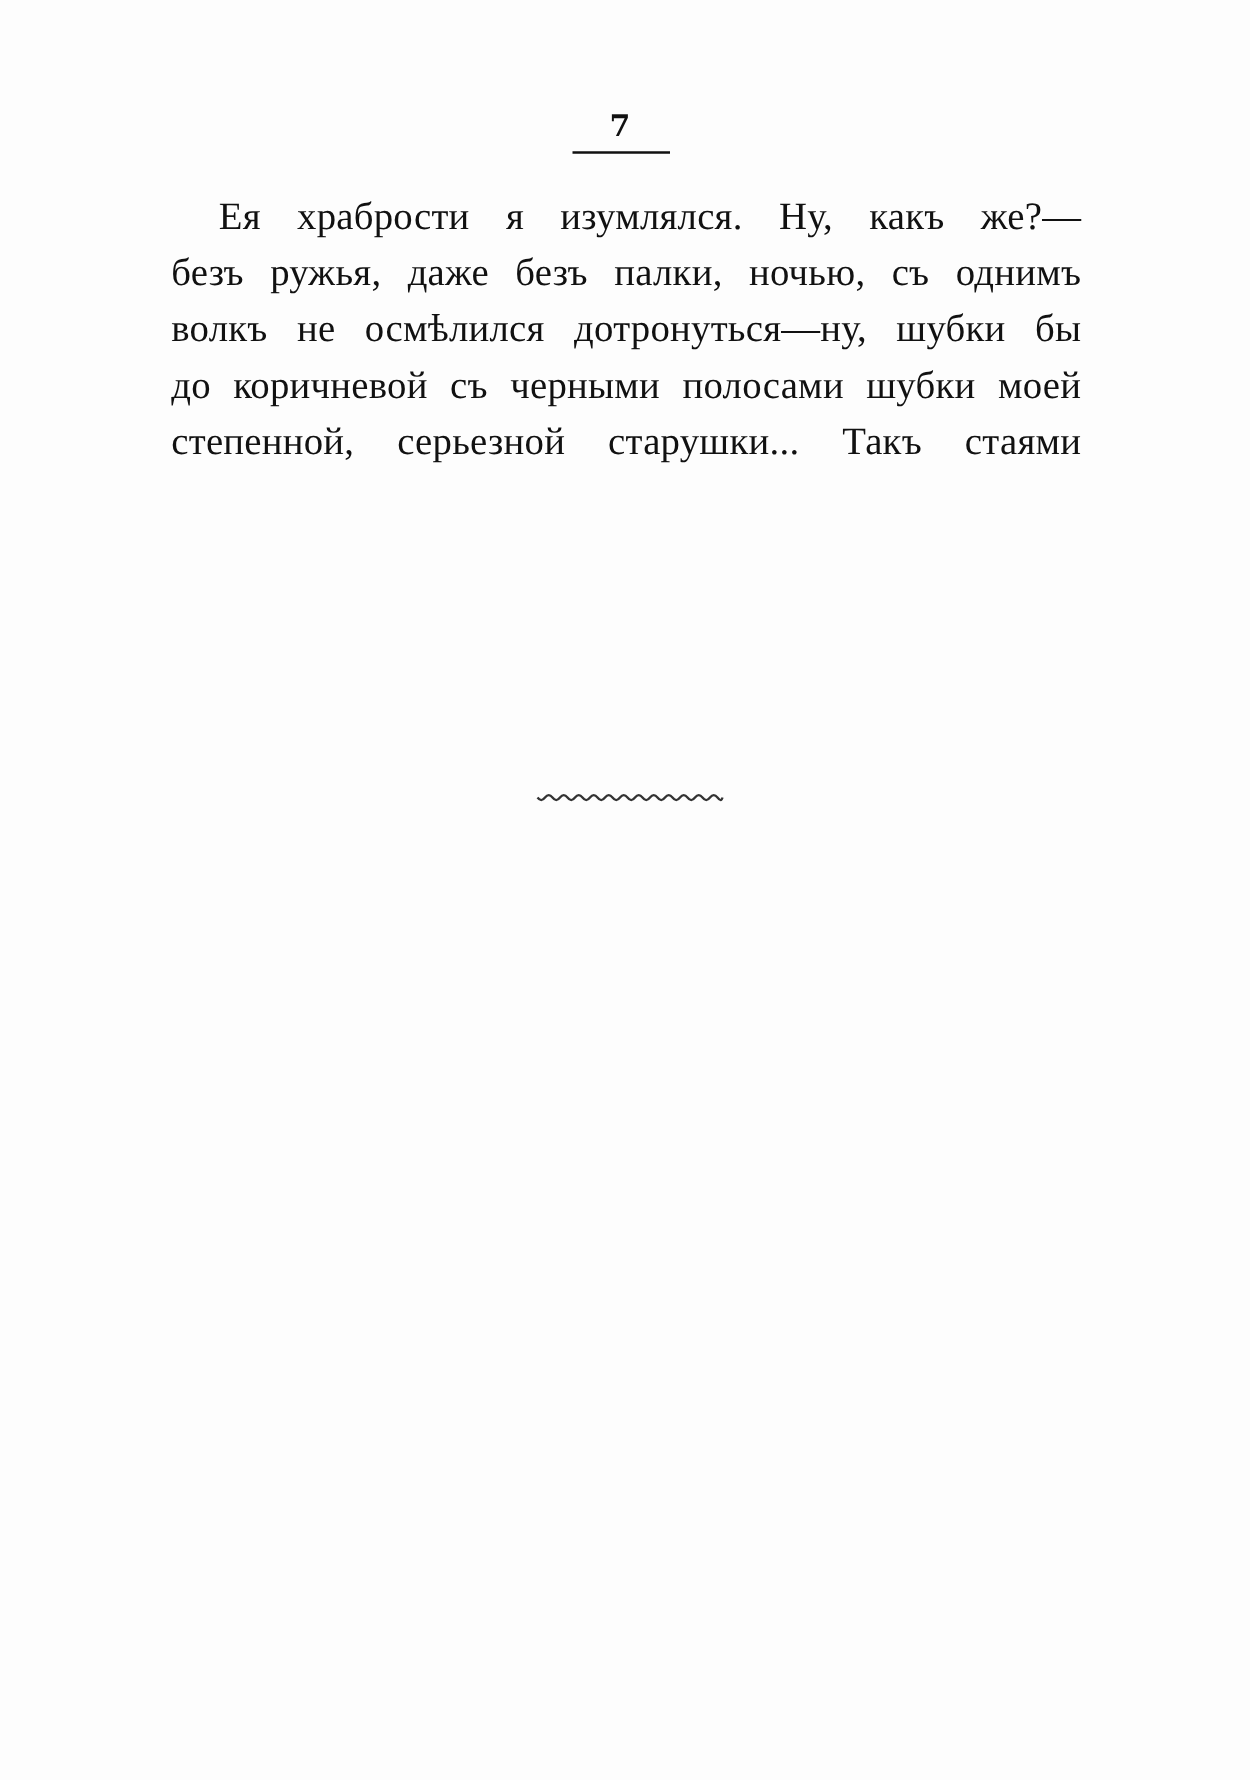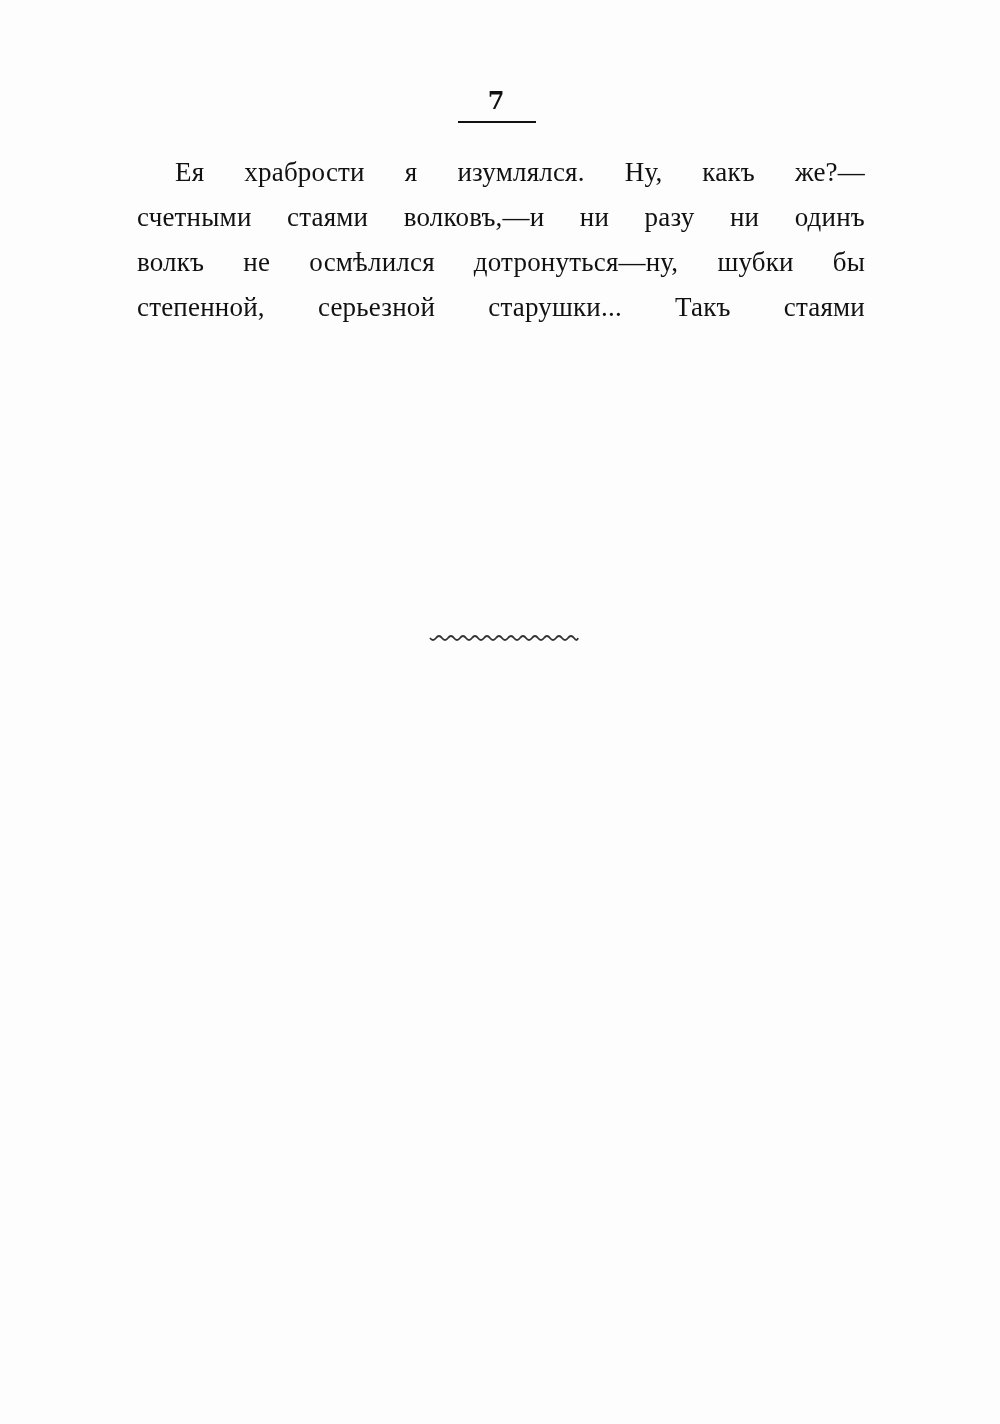--- a/index.html
+++ b/index.html
@@ -36,21 +36,21 @@
     .text-block {
       position: absolute;
       left: 137px;
       top: 150px;
       width: 728px;
     }
     .line {
       display: block;
       height: 45px;
       line-height: 45px;
-      font-size: 27px;
+      font-size: 31px;
       white-space: nowrap;
       text-align: justify;
       text-align-last: justify;
       letter-spacing: 0.2px;
       font-family: "Liberation Serif", "DejaVu Serif", serif;
     }
     .line.first {
       padding-left: 38px;
     }
     .line.last {
@@ -67,21 +67,22 @@
   </style>
 </head>
 <body>
 
 <div>
   <div class="page-number">7</div>
   <div class="header-rule"></div>
 
   <div class="text-block">
     <span class="line first">Ея храбрости я изумлялся. Ну, какъ же?—</span>
-    <span class="line">счетными стаями волковъ,—и ни разу ни одинъ</span>
+    <span class="line">безъ ружья, даже безъ палки, ночью, съ однимъ</span>
     <span class="line">волкъ не осмѣлился дотронуться—ну, шубки бы</span>
+    <span class="line">до коричневой съ черными полосами шубки моей</span>
     <span class="line">степенной, серьезной старушки... Такъ стаями</span>
   </div>
 
   <svg class="ornament" viewBox="0 0 152 14" xmlns="http://www.w3.org/2000/svg">
     <path d="M2 6 Q 5 10 8 6 T 14 6 T 20 6 T 26 6 T 32 6 T 38 6 T 44 6 T 50 6 T 56 6 T 62 6 T 68 6 T 74 6 T 80 6 T 86 6 T 92 6 T 98 6 T 104 6 T 110 6 T 116 6 T 122 6 T 128 6 T 134 6 T 140 6 T 146 6 T 150 6" fill="none" stroke="#333" stroke-width="1.8"></path>
   </svg>
 </div>
 
 </body></html>

